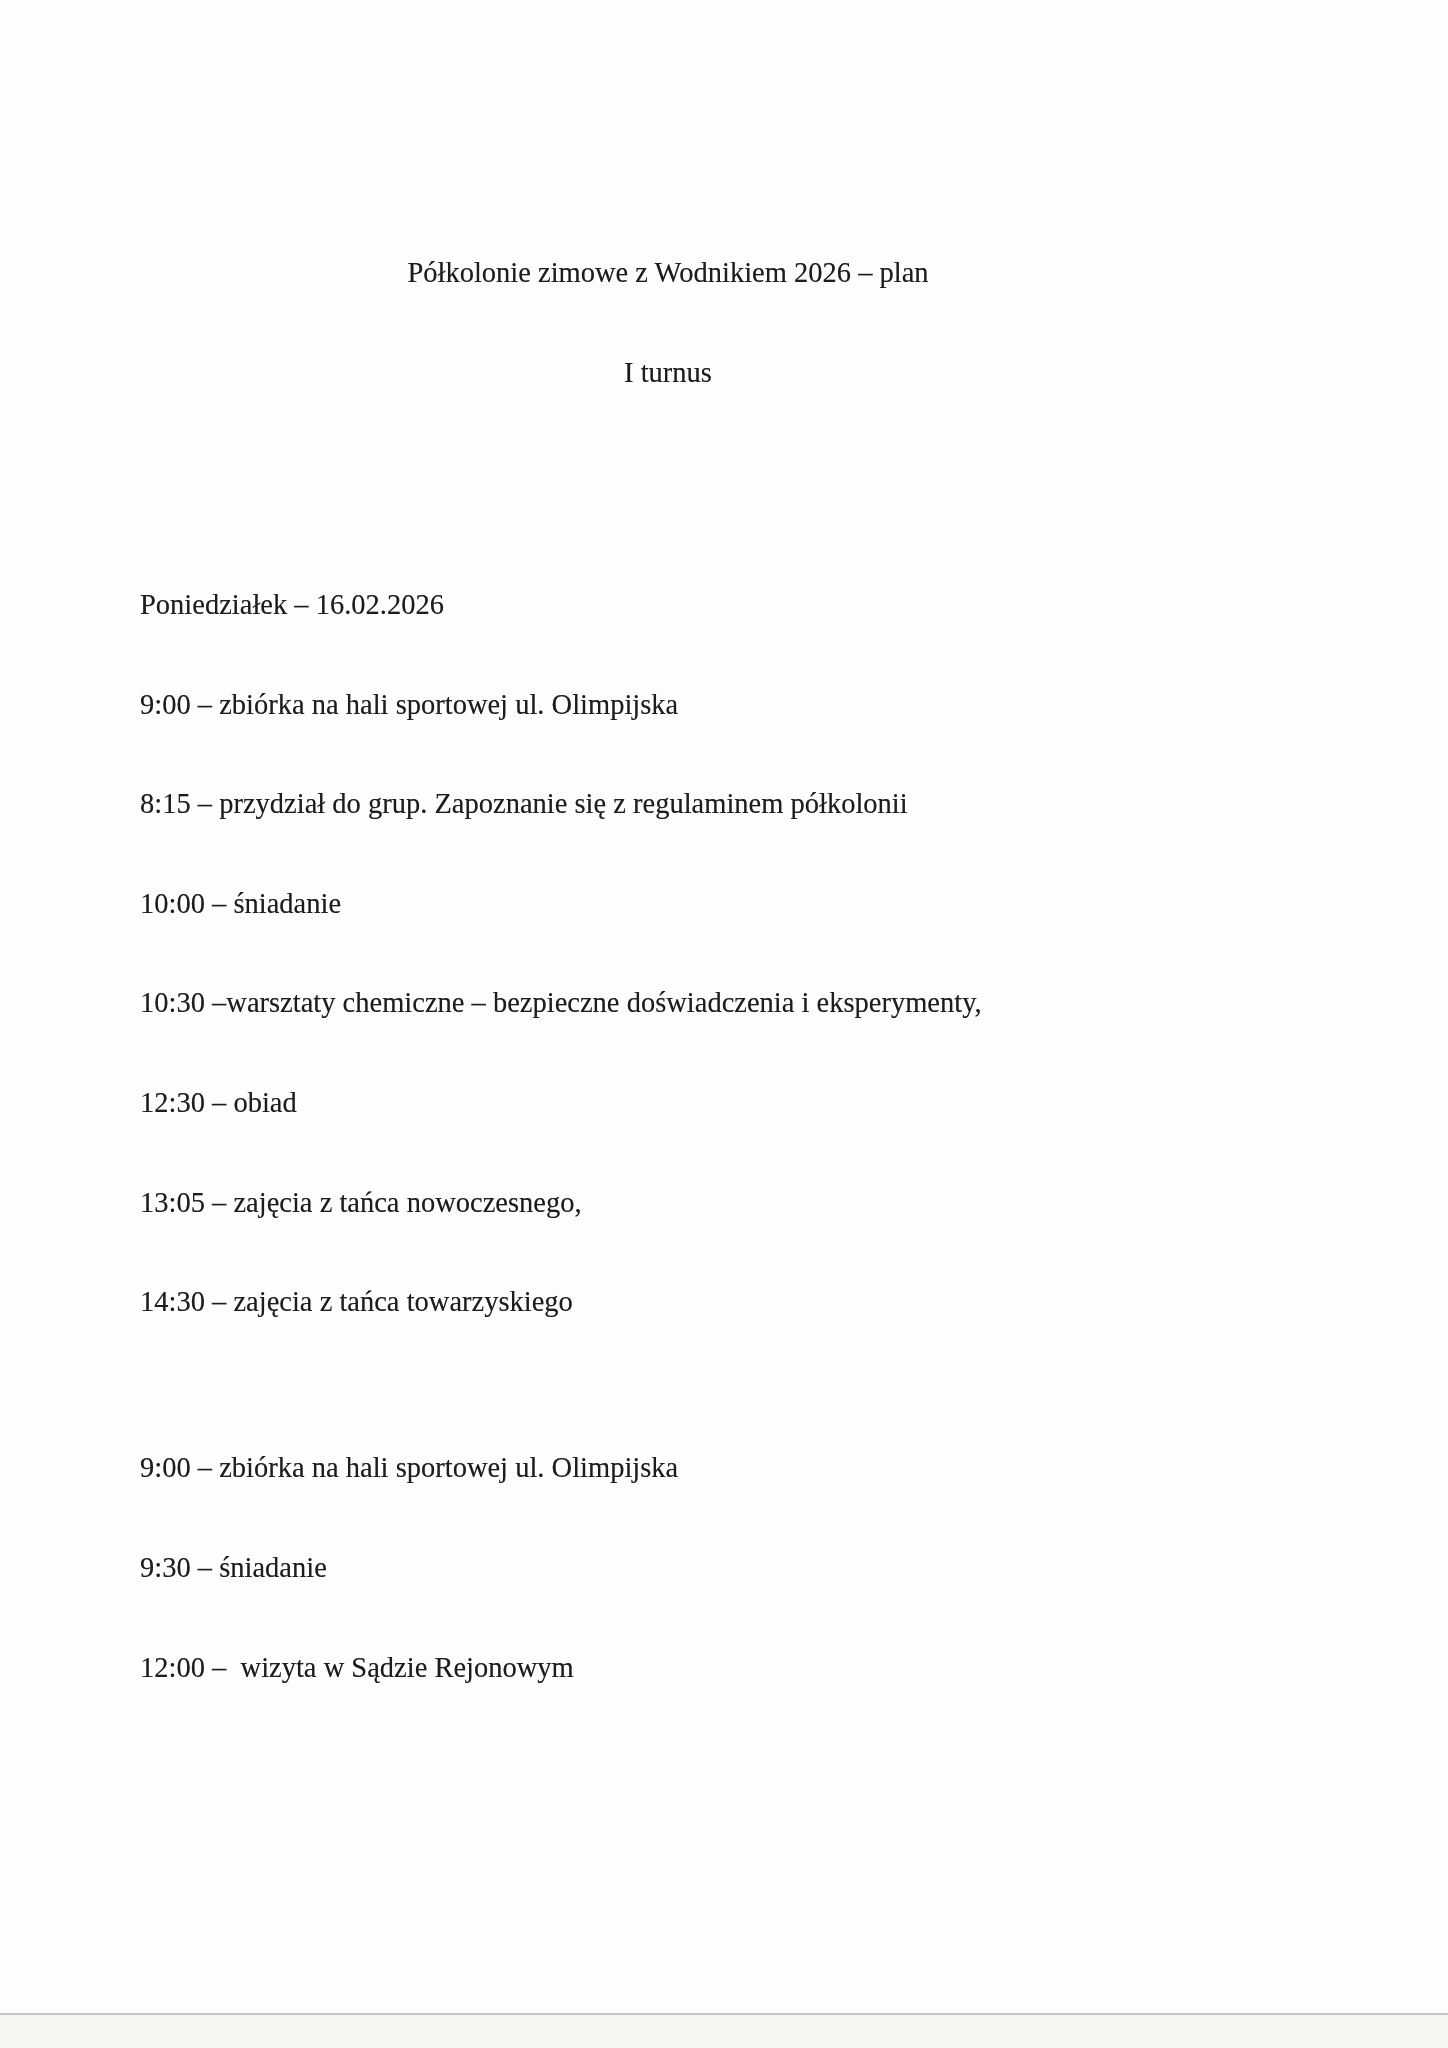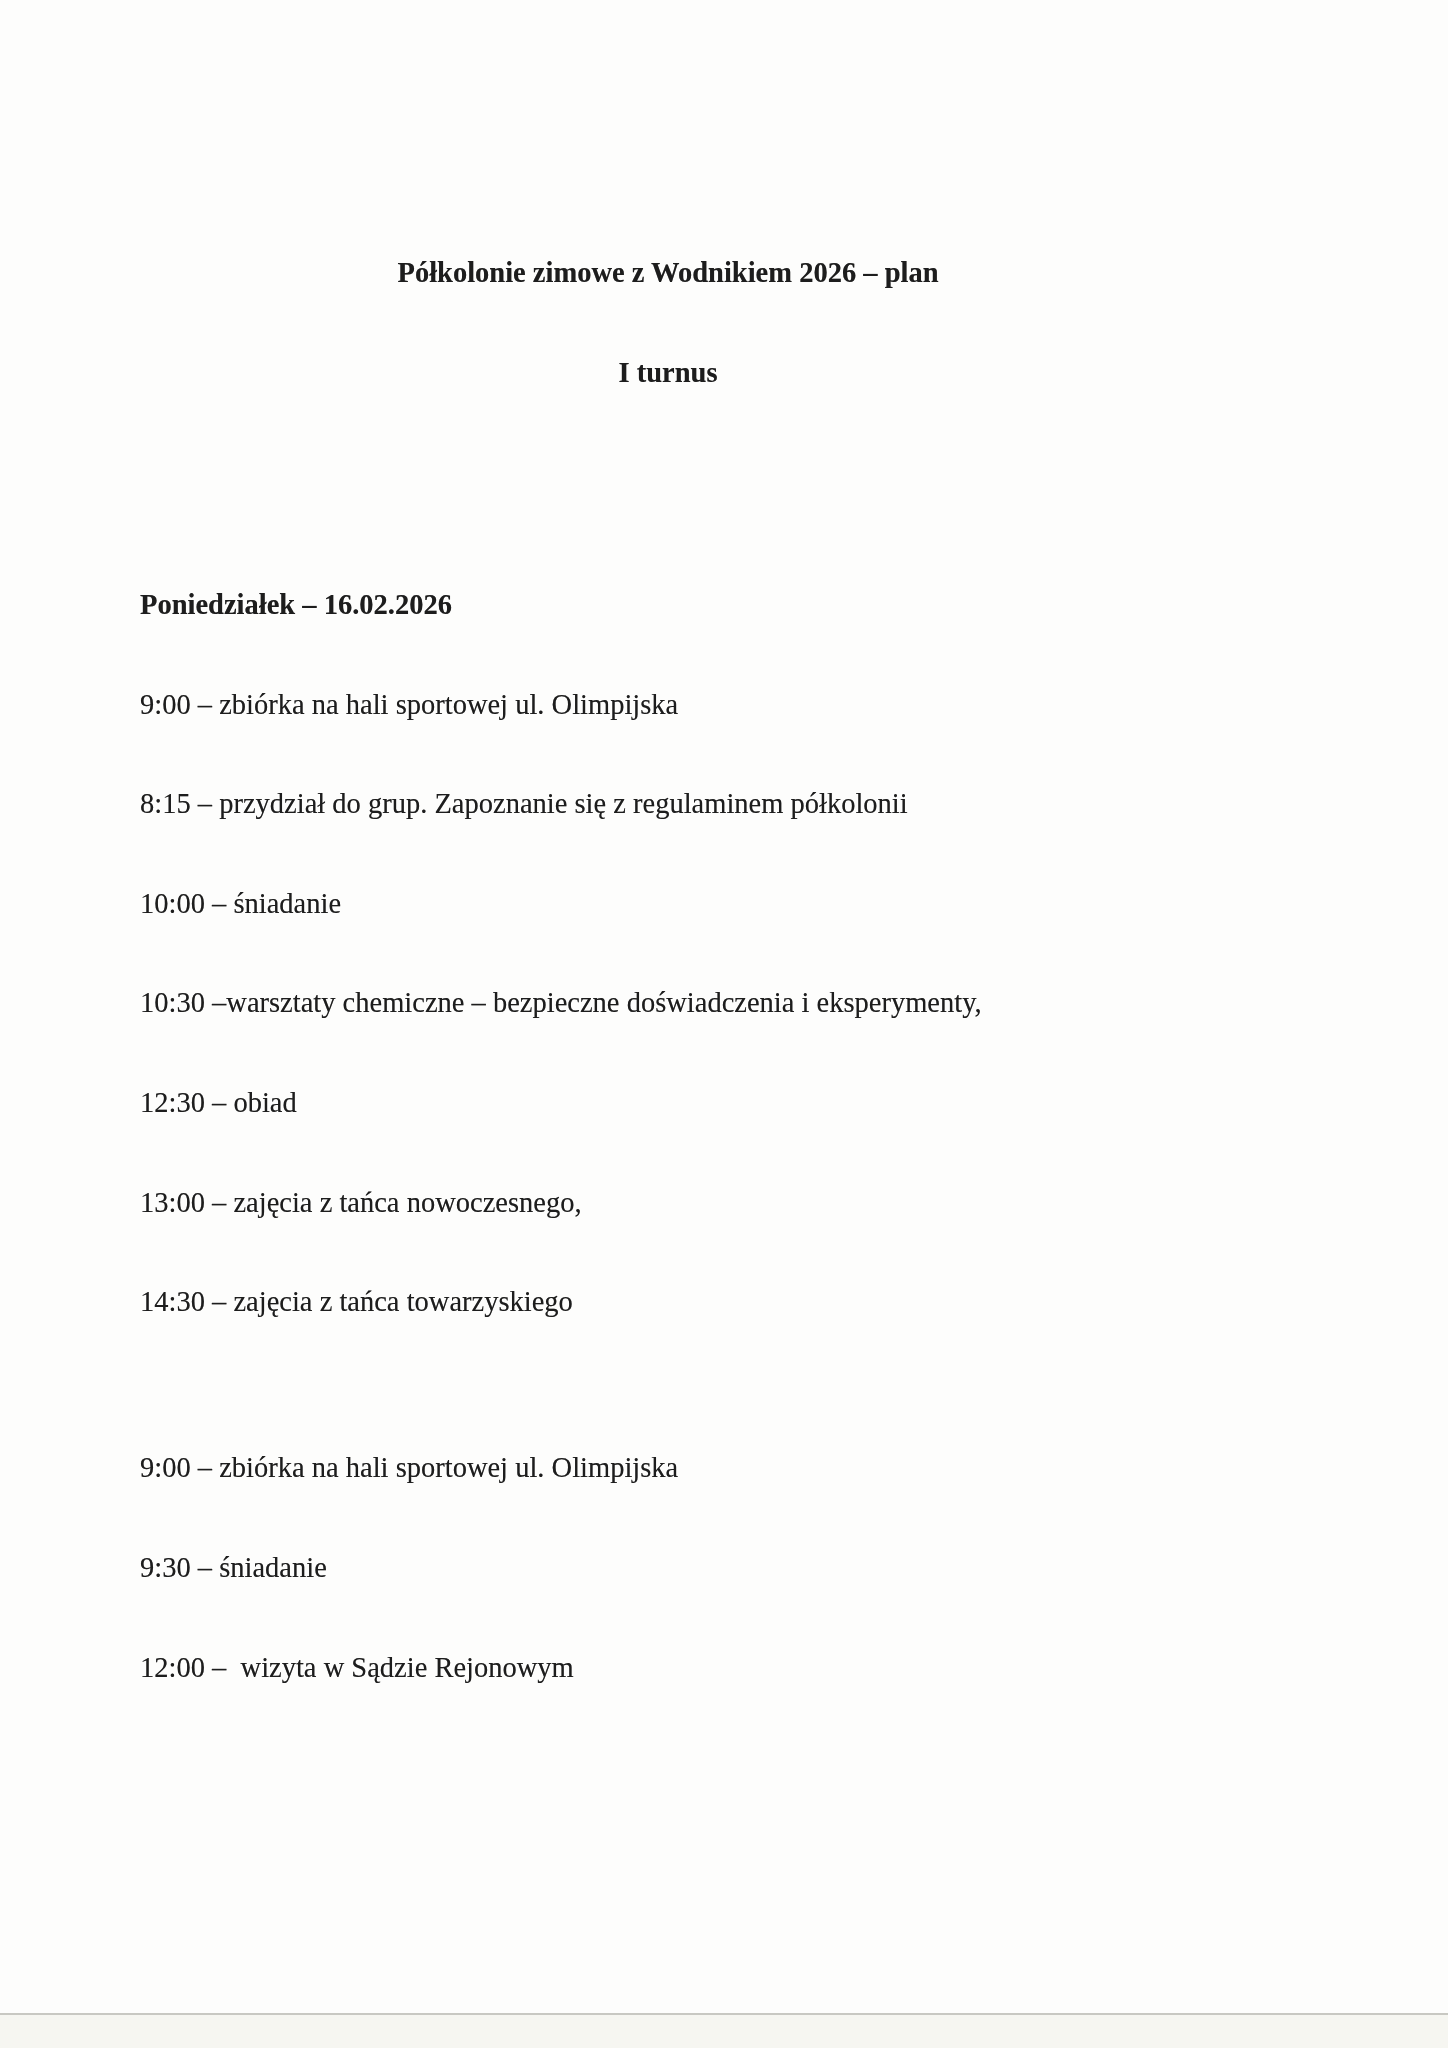--- a/index.html
+++ b/index.html
@@ -27,21 +27,21 @@
   }
   p.line {
     margin: 0;
     padding: 0;
   }
   .title-block {
     width: 1056px;       
     text-align: center;
   }
   .bold {
-    font-weight: bold;
+    font-weight: normal;
   }
   .scan-edge-line {
     position: absolute;
     left: 0;
     top: 2013px;
     width: 1448px;
     height: 2px;
     background: #c8c8c2;
   }
   .scan-edge-band {
@@ -63,21 +63,21 @@
     <p class="line bold">I turnus</p>
   </div>
 
   
   <p class="line bold">Poniedziałek – 16.02.2026</p>
   <p class="line">9:00 – zbiórka na hali sportowej ul. Olimpijska</p>
   <p class="line">8:15 – przydział do grup. Zapoznanie się z regulaminem półkolonii</p>
   <p class="line">10:00 – śniadanie</p>
   <p class="line">10:30 –warsztaty chemiczne – bezpieczne doświadczenia i eksperymenty,</p>
   <p class="line">12:30 – obiad</p>
-  <p class="line">13:00 – zajęcia z tańca nowoczesnego,</p>
+  <p class="line">13:05 – zajęcia z tańca nowoczesnego,</p>
   <p class="line">14:30 – zajęcia z tańca towarzyskiego</p>
 
   
   <p class="line">9:00 – zbiórka na hali sportowej ul. Olimpijska</p>
   <p class="line">9:30 – śniadanie</p>
   <p class="line">12:00 –  wizyta w Sądzie Rejonowym</p>
   
   
   
 

